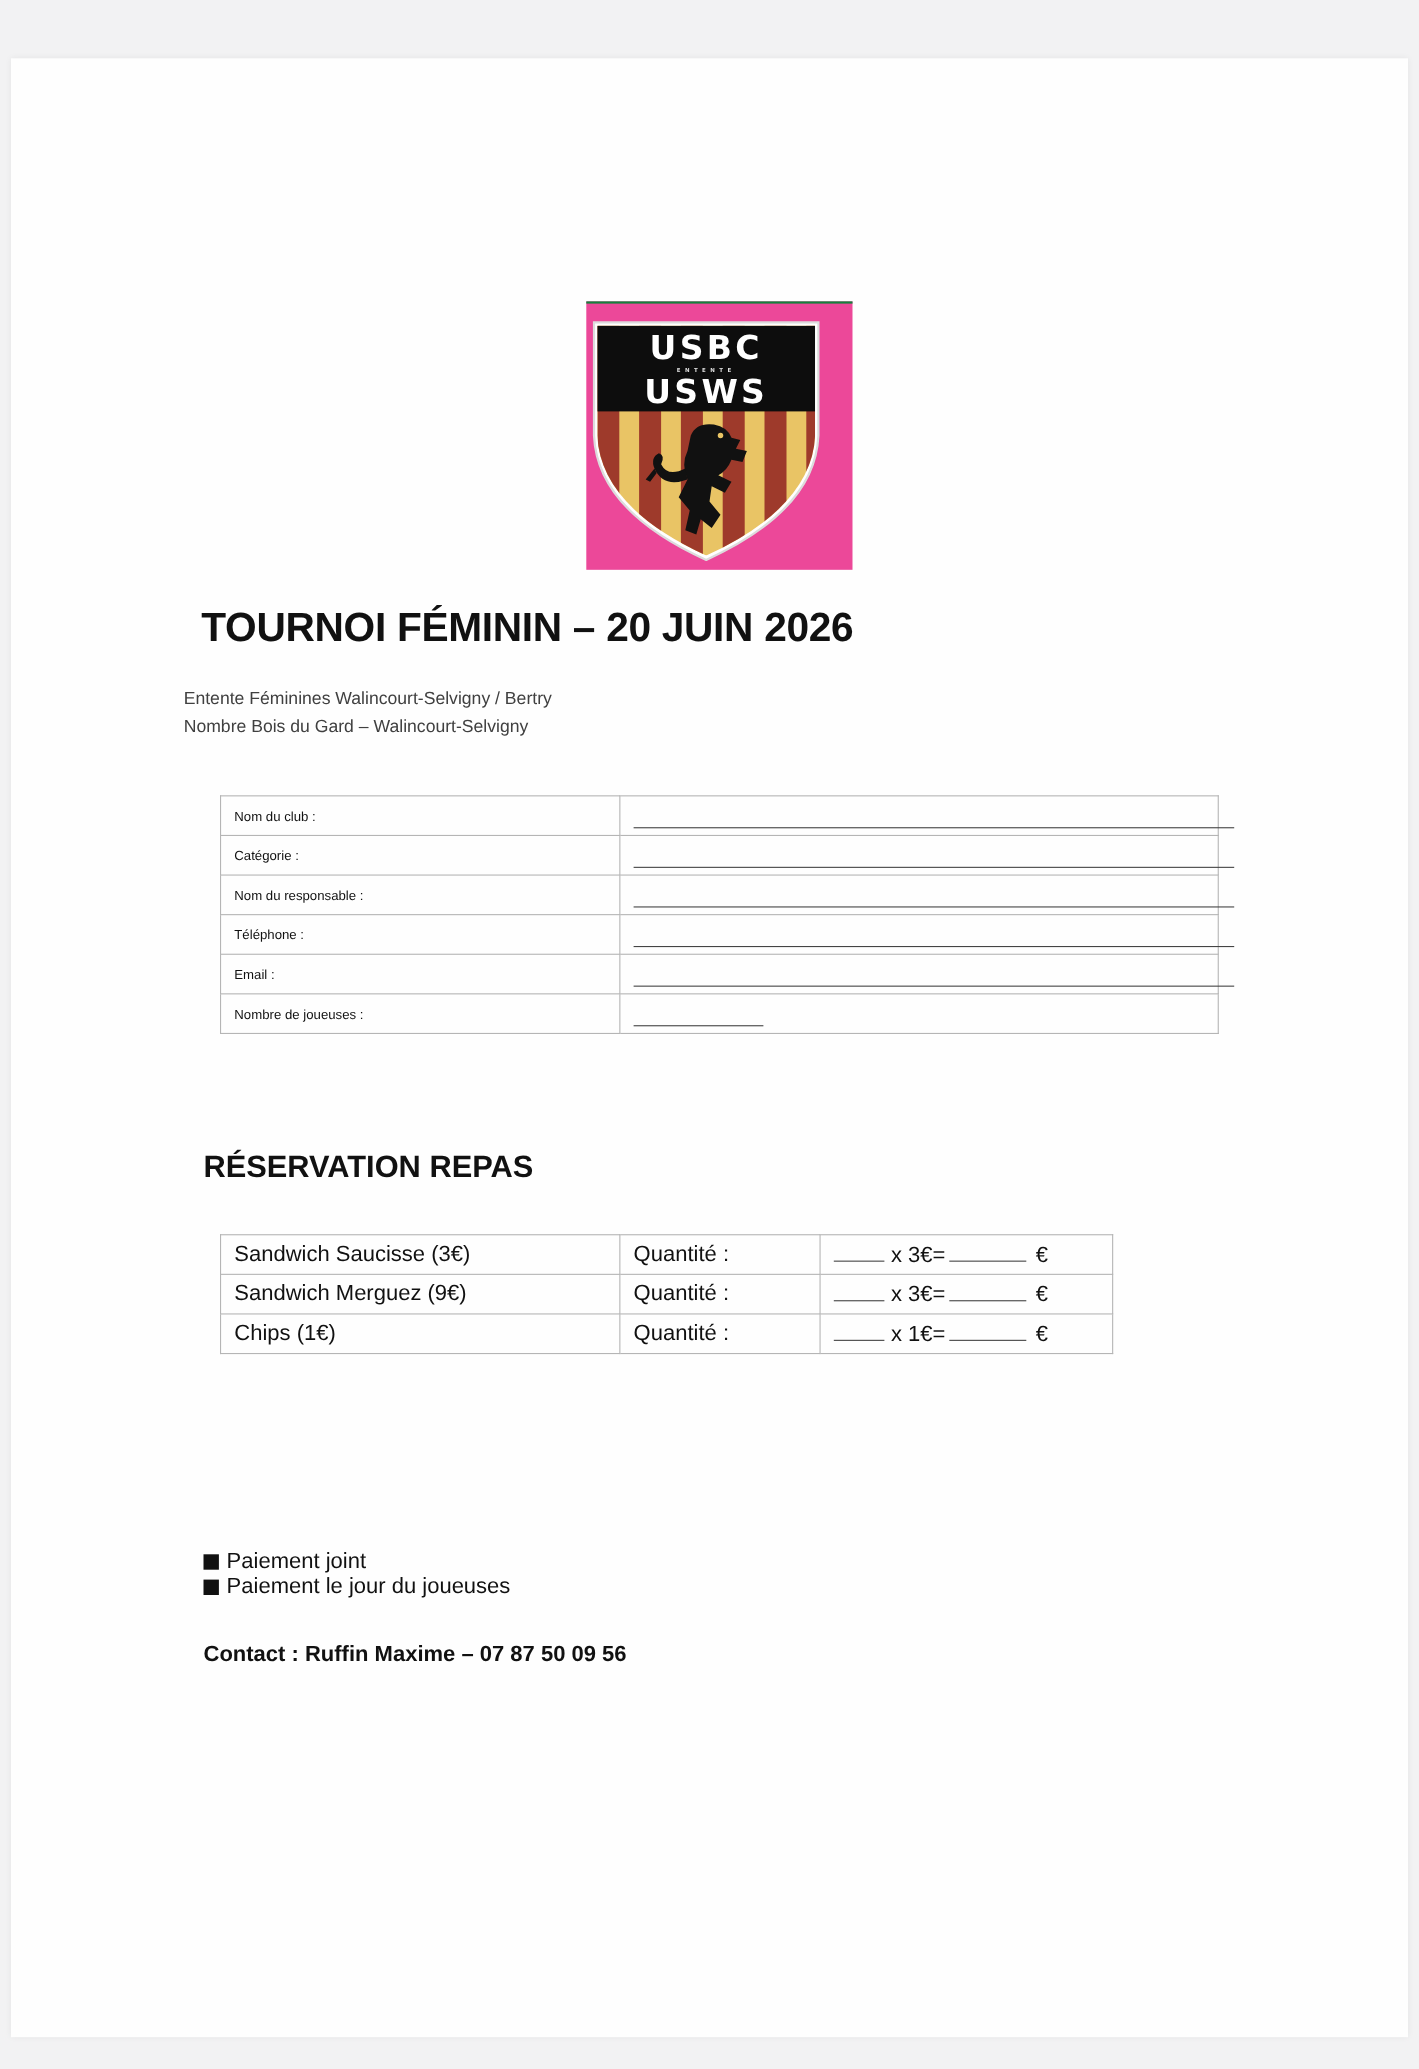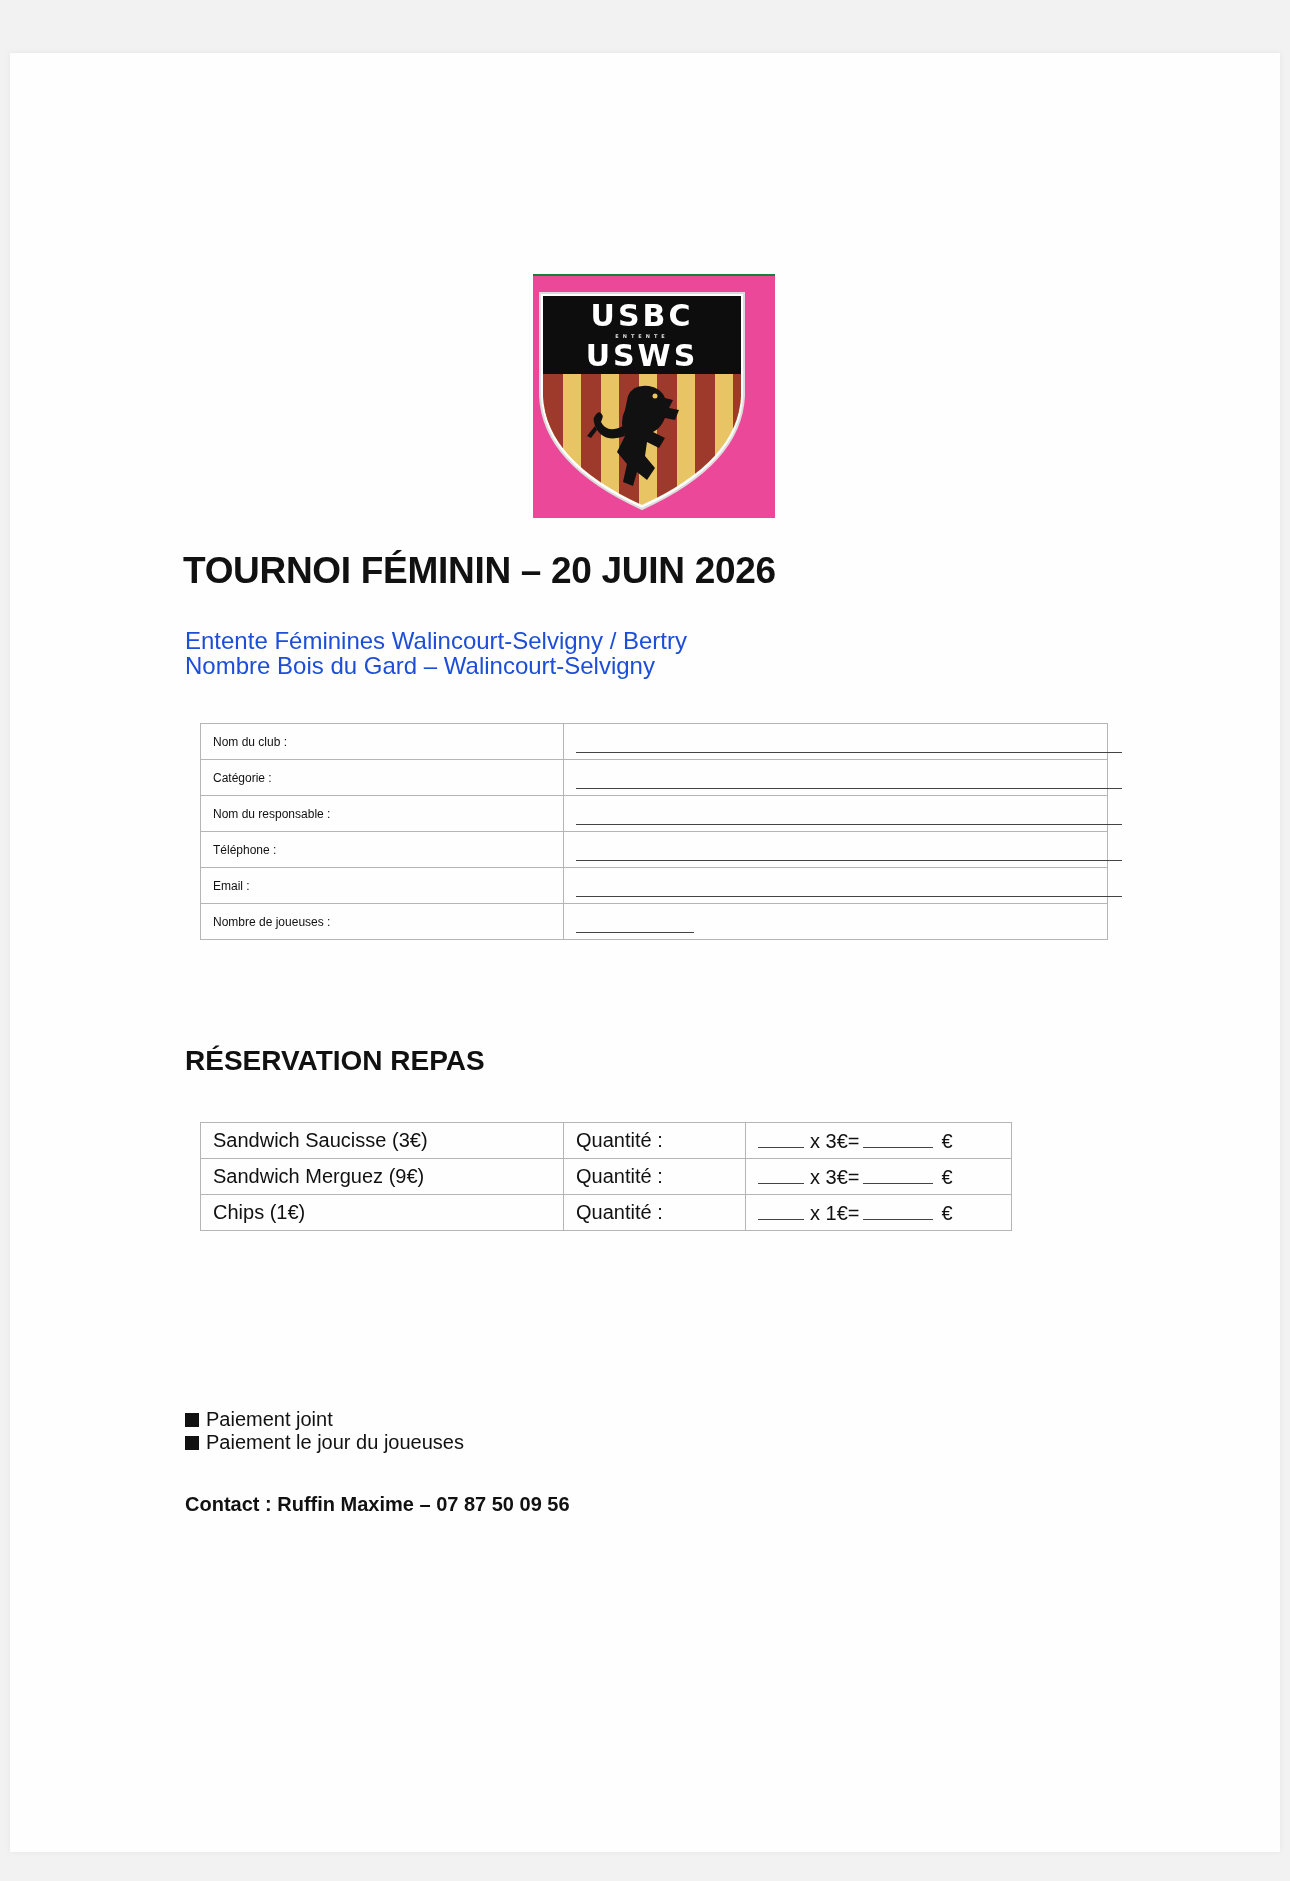--- a/index.html
+++ b/index.html
@@ -39,23 +39,23 @@
       left: 173px;
       top: 497px;
       font-size: 37px;
       font-weight: bold;
       letter-spacing: -0.3px;
       margin: 0;
       white-space: nowrap;
     }
     .subline {
       position: absolute;
-      left: 175px;
-      font-size: 24px;
-      color: #1d4ed8;
+      left: 157px;
+      font-size: 16px;
+      color: #404040;
       white-space: nowrap;
     }
     .subline.l1 { top: 574px; }
     .subline.l2 { top: 599px; }
 
     table.form {
       position: absolute;
       left: 190px;
       top: 670px;
       width: 908px;

